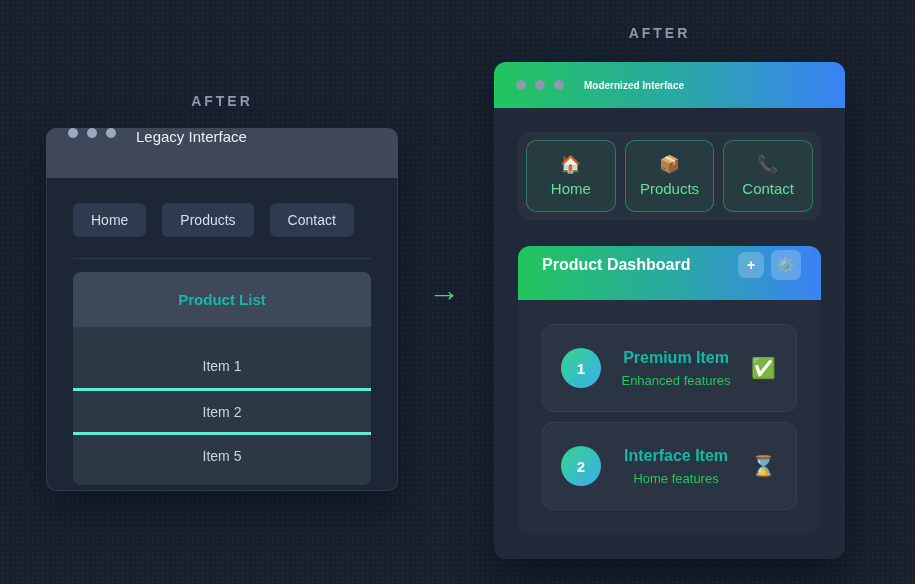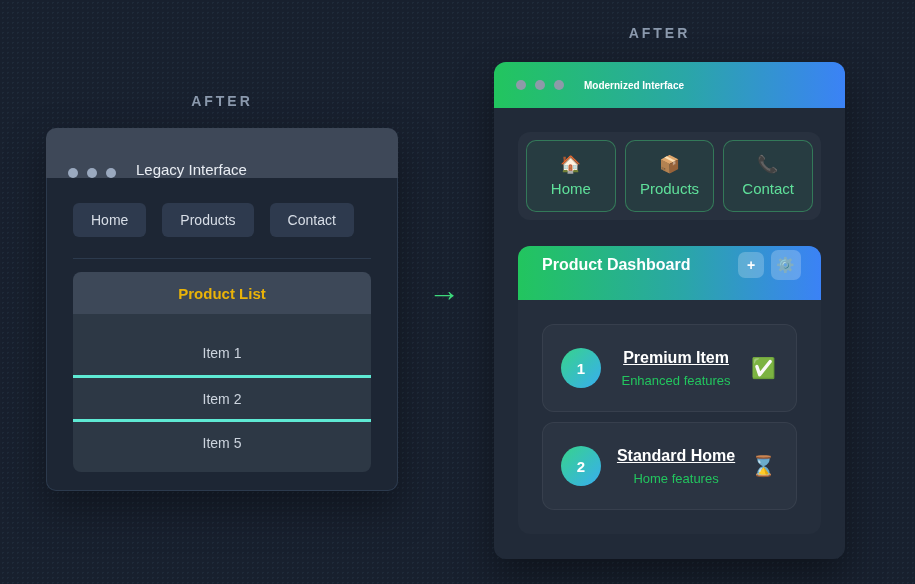--- a/index.html
+++ b/index.html
@@ -18,40 +18,40 @@
   .label-before { left: 46px; width: 352px; top: 93px; }
   .label-after  { left: 484px; width: 351px; top: 25px; }
 
   
   .legacy-window {
     position: absolute; left: 46px; top: 128px; width: 352px; height: 363px;
     border-radius: 10px; box-shadow: 0 18px 40px rgba(0,0,0,0.35);
   }
   .legacy-titlebar {
     height: 50px; background: #3e4858; border-radius: 10px 10px 0 0;
-    display: flex; align-items: flex-end; padding-left: 22px; gap: 20px;
+    display: flex; align-items: flex-start; padding-left: 22px; gap: 20px;
   }
   .window-dots { display: flex; gap: 9px; }
   .dot { width: 10px; height: 10px; border-radius: 50%; background: #9aa9bf; }
   .legacy-title { color: #e9edf3; font-size: 15px; }
   .legacy-body {
     height: 313px; background: #1d2634;
     border: 1px solid #2c3a4d; border-top: none; border-radius: 0 0 10px 10px;
     padding: 25px 26px 24px 26px;
   }
   .legacy-nav { display: flex; gap: 16px; }
   .legacy-btn {
     background: #2e3a4e; color: #d8dee7; font-size: 14px;
     border: none; border-radius: 6px; padding: 9px 18px; cursor: pointer;
     font-family: inherit;
   }
   .legacy-divider { margin-top: 21px; border-top: 1px solid #2c3a4d; }
   .list-card { margin-top: 13px; border-radius: 8px; overflow: hidden; }
   .list-header {
-    height: 42px; background: #3d4858; color: #eab308;
+    height: 55px; background: #3d4858; color: #14b8a6;
     font-size: 15px; font-weight: bold;
     display: flex; align-items: center; justify-content: center;
   }
   .list-body { background: #2d3845; padding: 17px 0 9px 0; }
   .list-row {
     height: 44px; display: flex; align-items: center; justify-content: center;
     color: #ccd4de; font-size: 14px; cursor: pointer;
   }
   .list-row + .list-row { border-top: 3px solid #5eead4; }
 
@@ -116,21 +116,21 @@
   }
   .item-card + .item-card { margin-top: 10px; }
   .item-badge {
     width: 40px; height: 40px; border-radius: 50%;
     background: linear-gradient(135deg, #37d38b 0%, #38aef0 100%);
     color: #ffffff; font-size: 15px; font-weight: bold;
     display: flex; align-items: center; justify-content: center;
     flex-shrink: 0;
   }
   .item-text { flex: 1; text-align: center; }
-  .item-title { color: #ffffff; font-size: 16px; font-weight: bold; text-decoration: underline; }
+  .item-title { color: #14b8a6; font-size: 16px; font-weight: bold; }
   .item-sub { color: #22c55e; font-size: 13px; margin-top: 6px; }
   .item-status { font-size: 20px; line-height: 1; flex-shrink: 0; }
   .status-check { color: #1fc14a; }
   .status-hourglass { color: #c9a468; }
 </style>
 </head>
 <body>
 
 <div class="stage">
 
@@ -205,21 +205,21 @@
             <span class="item-text">
               <div class="item-title">Premium Item</div>
               <div class="item-sub">Enhanced features</div>
             </span>
             <span class="item-status status-check">✅</span>
           </div>
 
           <div class="item-card">
             <span class="item-badge">2</span>
             <span class="item-text">
-              <div class="item-title">Standard Home</div>
+              <div class="item-title">Interface Item</div>
               <div class="item-sub">Home features</div>
             </span>
             <span class="item-status status-hourglass">⌛</span>
           </div>
 
         </div>
       </div>
 
     </div>
   </div>

